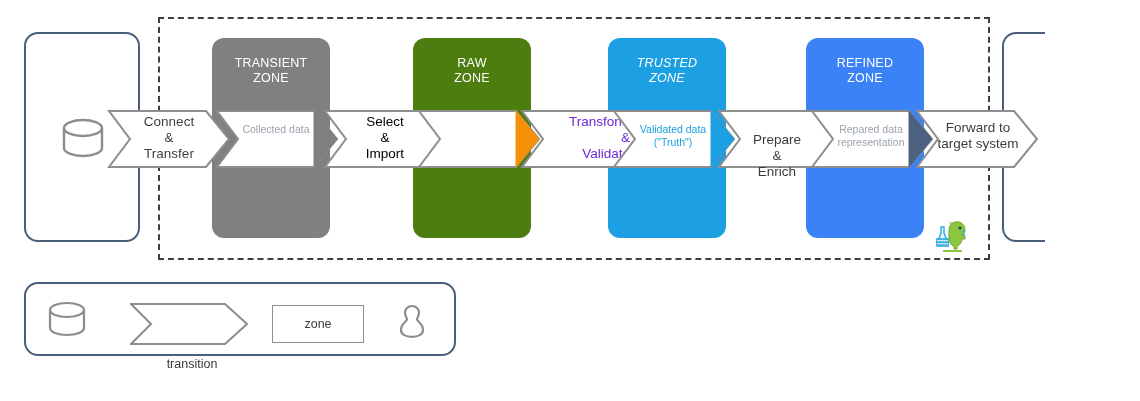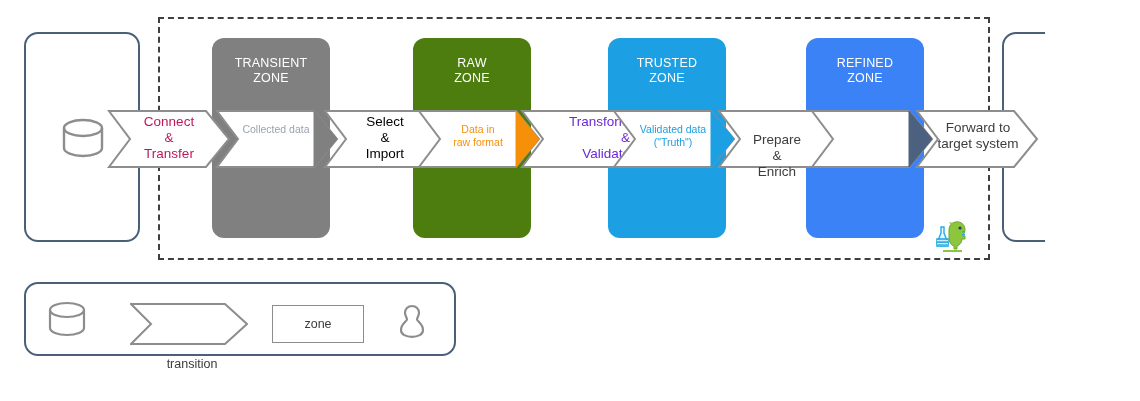--- a/index.html
+++ b/index.html
@@ -118,32 +118,32 @@
                C26.4 19.6 29 17 29 13 C29 8 25.5 4 20 4 Z" fill="none" stroke="#8D8D8D" stroke-width="2.6" stroke-linejoin="round"></path>
     </svg>
   </div>
 
   <div class="abs zone" style="left:212px; top:38px; width:118px; height:200px; background:#808080;">TRANSIENT
 ZONE</div>
 
   <div class="abs zone" style="left:413px; top:38px; width:118px; height:200px; background:#4d7c0f;">RAW
 ZONE</div>
 
-  <div class="abs zone" style="left:608px; top:38px; width:118px; height:200px; background:#1CA0E3;">TRUSTED
+  <div class="abs zone" style="left:608px; top:38px; width:118px; height:200px; background:#1CA0E3;font-style:italic;">TRUSTED
 ZONE</div>
 
   <div class="abs zone" style="left:806px; top:38px; width:118px; height:200px; background:#3b82f6;">REFINED
 ZONE</div>
 
   <div class="abs" style="left:108px; top:110px; width:122px; height:58px;">
     <svg class="chevron" width="122" height="58" viewBox="0 0 122 58">
       <path d="M1 1 L98 1 L121 29 L98 57 L1 57 L22 29 Z" fill="#FFFFFF" stroke="#8D8D8D" stroke-width="2"></path>
     </svg>
   </div>
-  <div class="chev-label major" style="left:126px; top:114px; width:86px; color:#be185d;">Connect
+  <div class="chev-label major" style="left:126px; top:114px; width:86px; color:#404040;">Connect
 &amp;
 Transfer</div>
 
   <div class="abs" style="left:216px; top:110px; width:122px; height:58px;">
     <svg class="chevron" width="122" height="58" viewBox="0 0 122 58">
       <path d="M1 1 L98 1 L121 29 L98 57 L1 57 L22 29 Z" fill="#FFFFFF" stroke="#8D8D8D" stroke-width="2"></path>
       <path d="M98 1 L121 29 L98 57 Z" fill="#808080" stroke="#808080" stroke-width="1"></path>
     </svg>
   </div>
   <div class="chev-label minor" style="left:232px; top:123px; width:88px; color:#9AA3AD;">Collected data</div>
@@ -156,22 +156,20 @@
   <div class="chev-label major" style="left:342px; top:114px; width:86px; color:#000000;">Select
 &amp;
 Import</div>
 
   <div class="abs" style="left:418px; top:110px; width:122px; height:58px;">
     <svg class="chevron" width="122" height="58" viewBox="0 0 122 58">
       <path d="M1 1 L98 1 L121 29 L98 57 L1 57 L22 29 Z" fill="#FFFFFF" stroke="#8D8D8D" stroke-width="2"></path>
       <path d="M98 1 L121 29 L98 57 Z" fill="#F79009" stroke="#F79009" stroke-width="1"></path>
     </svg>
   </div>
-  <div class="chev-label minor" style="left:434px; top:123px; width:88px; color:#F79009;">Data in
-raw format</div>
 
   <div class="abs" style="left:521px; top:110px; width:122px; height:58px;">
     <svg class="chevron" width="122" height="58" viewBox="0 0 122 58">
       <path d="M1 1 L98 1 L121 29 L98 57 L1 57 L22 29 Z" fill="#FFFFFF" stroke="#8D8D8D" stroke-width="2"></path>
     </svg>
   </div>
   <div class="chev-label major" style="left:534px; top:114px; width:96px; color:#6d28d9;text-align:right;">Transform
 &amp;
 Validate</div>
 
@@ -192,20 +190,22 @@
   <div class="chev-label major" style="left:734px; top:114px; width:86px; color:#3C3C3C;margin-top:18px;">Prepare
 &amp;
 Enrich</div>
 
   <div class="abs" style="left:811px; top:110px; width:122px; height:58px;">
     <svg class="chevron" width="122" height="58" viewBox="0 0 122 58">
       <path d="M1 1 L98 1 L121 29 L98 57 L1 57 L22 29 Z" fill="#FFFFFF" stroke="#8D8D8D" stroke-width="2"></path>
       <path d="M98 1 L121 29 L98 57 Z" fill="#4C6180" stroke="#4C6180" stroke-width="1"></path>
     </svg>
   </div>
+  <div class="chev-label minor" style="left:823px; top:123px; width:96px; color:#9AA3AD;">Repared data
+representation</div>
 
   <div class="abs" style="left:916px; top:110px; width:122px; height:58px;">
     <svg class="chevron" width="122" height="58" viewBox="0 0 122 58">
       <path d="M1 1 L98 1 L121 29 L98 57 L1 57 L22 29 Z" fill="#FFFFFF" stroke="#8D8D8D" stroke-width="2"></path>
     </svg>
   </div>
   <div class="chev-label major" style="left:926px; top:120px; width:104px; color:#3C3C3C;">Forward to
 target system</div>
 
   <div class="abs" style="left:932px; top:216px; width:38px; height:38px;">

